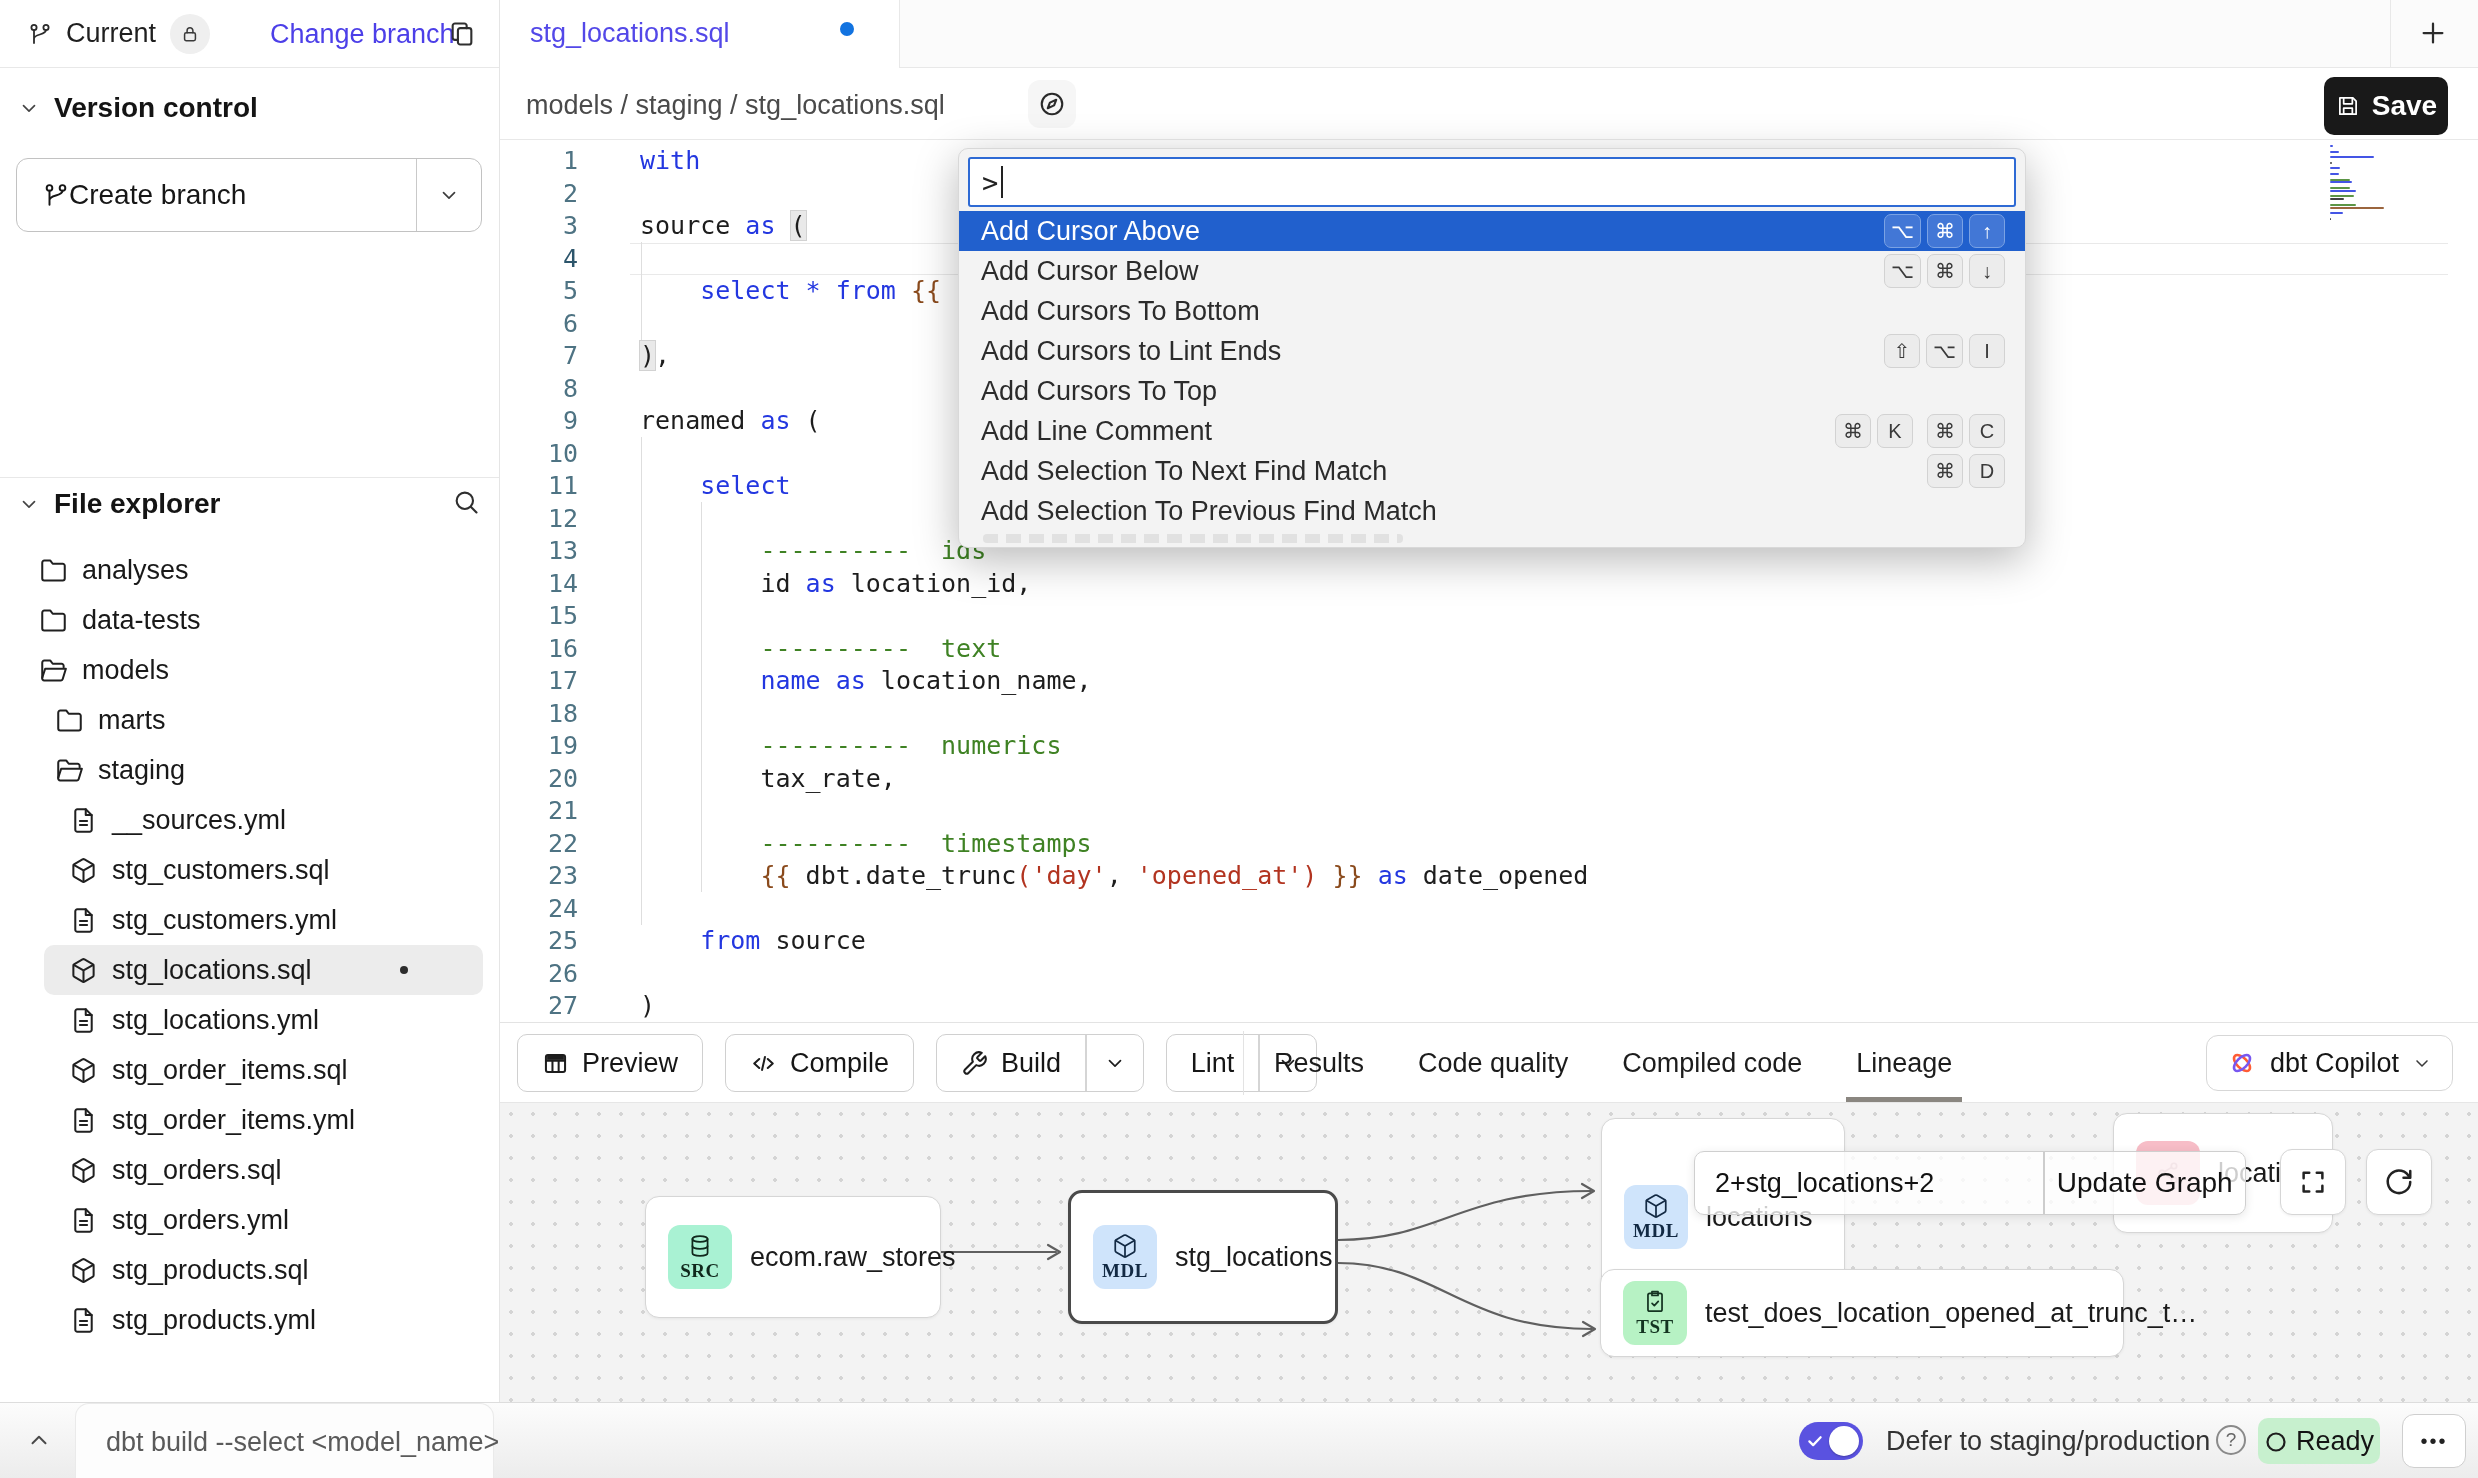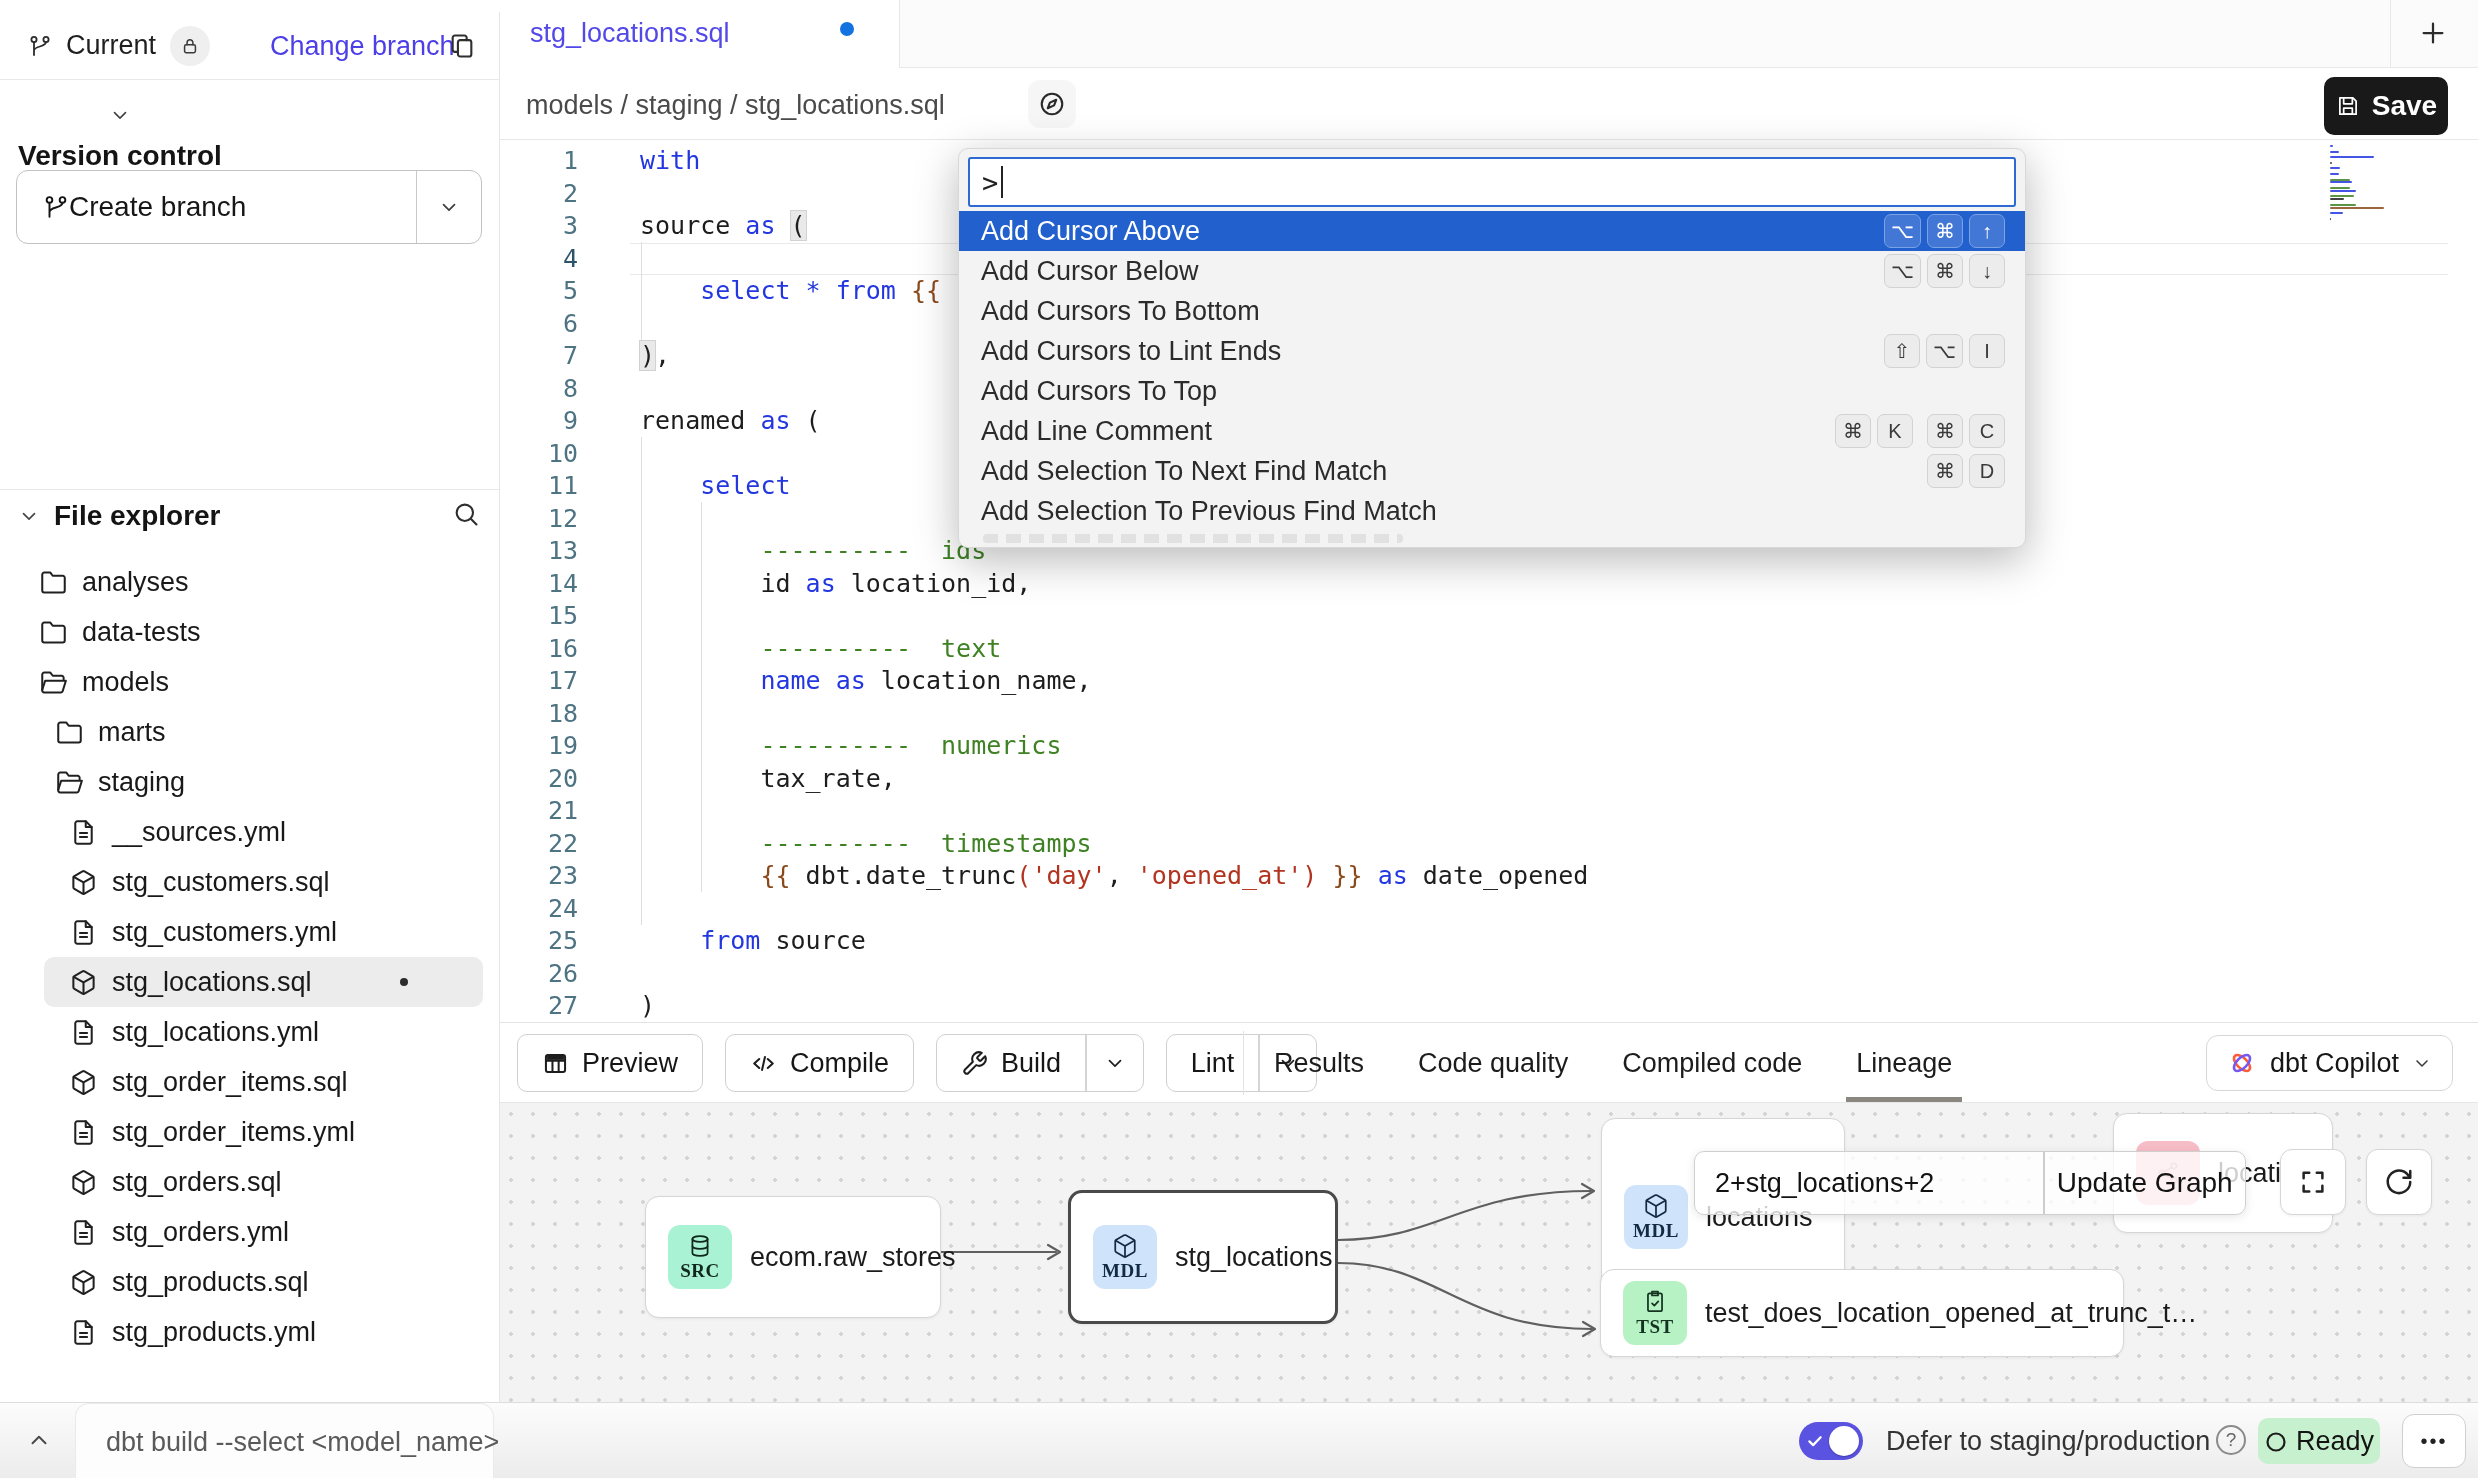--- a/index.html
+++ b/index.html
@@ -4,36 +4,36 @@
 <title>stg_locations.sql</title>
 <style>
   * { margin:0; padding:0; box-sizing:border-box; }
   html,body { width:2478px; height:1478px; overflow:hidden; background:#fff;
     font-family:"Liberation Sans", sans-serif; color:#1a1a1a; }
   .abs { position:absolute; }
   .ic { width:26px; height:26px; stroke:currentColor; fill:none; stroke-width:1.8;
         stroke-linecap:round; stroke-linejoin:round; flex:none; }
 
   
-  #sidebar { position:absolute; left:0; top:12px; width:500px; height:1402px;
+  #sidebar { position:absolute; left:0; top:0; width:500px; height:1402px;
              border-right:1px solid #e5e5e5; background:#fff; }
   #branch-bar { position:absolute; left:0; top:0; width:100%; height:68px;
                 border-bottom:1px solid #e8e8e8; display:flex; align-items:center; }
   #branch-bar .cur-icon { margin-left:28px; width:24px; height:24px; color:#2b2b2b; }
   #branch-bar .cur-label { margin-left:14px; font-size:27px; color:#1f1f1f; }
   .lock-badge { margin-left:14px; width:40px; height:40px; border-radius:50%;
                 background:#efefef; display:flex; align-items:center; justify-content:center; color:#3a3a3a; }
   .lock-badge .ic { width:20px; height:20px; }
   #change-branch { position:absolute; left:270px; top:0; height:68px; display:flex; align-items:center;
                    font-size:27px; color:#4c3fe8; font-weight:500; cursor:pointer; }
   #copy-btn { position:absolute; left:448px; top:20px; width:28px; height:28px; color:#2f2f2f; }
 
   .section-head { display:flex; align-items:center; gap:14px; font-size:28px; font-weight:700; color:#141414; }
   .section-head .ic { width:22px; height:22px; color:#444; }
-  #vc-head { position:absolute; left:18px; top:92px;flex-direction:column; }
+  #vc-head { position:absolute; left:18px; top:92px; }
   #create-branch { position:absolute; left:16px; top:158px; width:466px; height:74px;
                    border:1.5px solid #c2c2c2; border-radius:12px; background:#fff;
                    display:flex; align-items:stretch; }
   #create-branch .main { flex:1; display:flex; align-items:center; padding-left:26px;
                          font-size:28px; color:#161616; }
   #create-branch .sep { width:1.5px; background:#c9c9c9; }
   #create-branch .chev { width:64px; display:flex; align-items:center; justify-content:center; color:#3c3c3c; }
 
   #fe-divider { position:absolute; left:0; top:477px; width:100%; height:1px; background:#e8e8e8; }
   #fe-head { position:absolute; left:18px; top:488px; }

